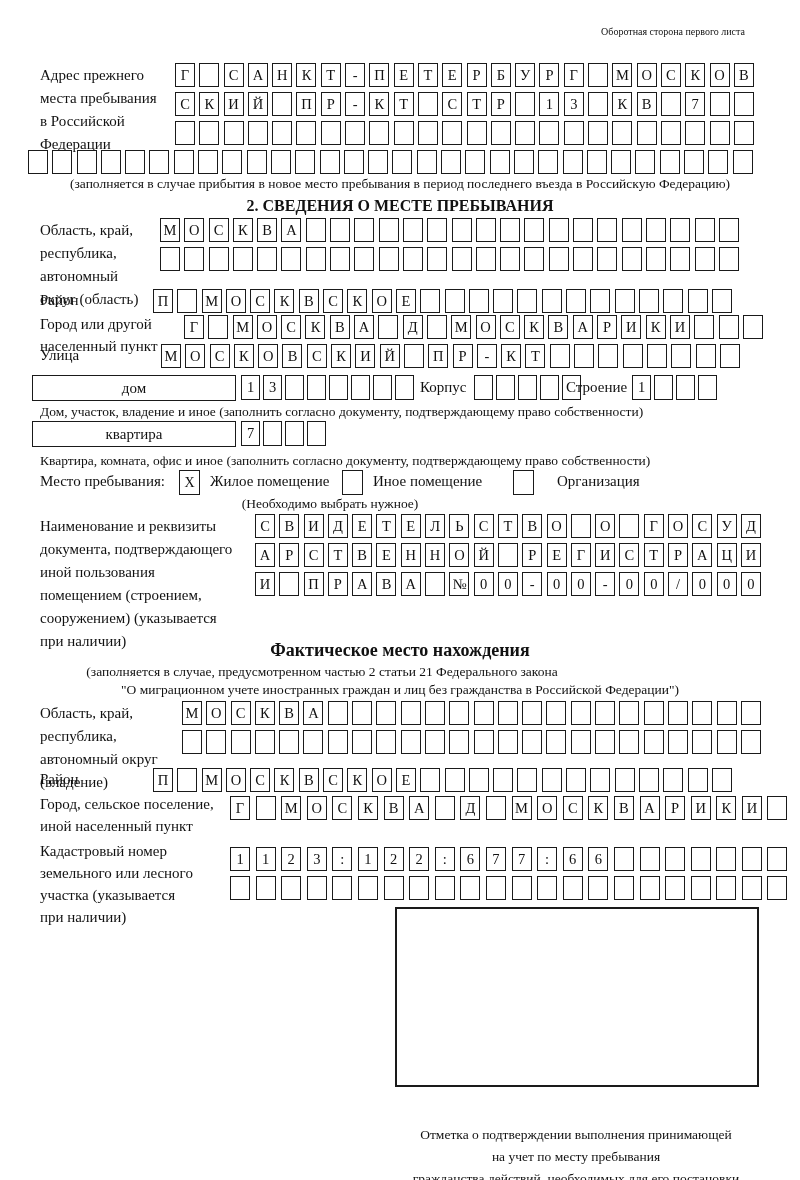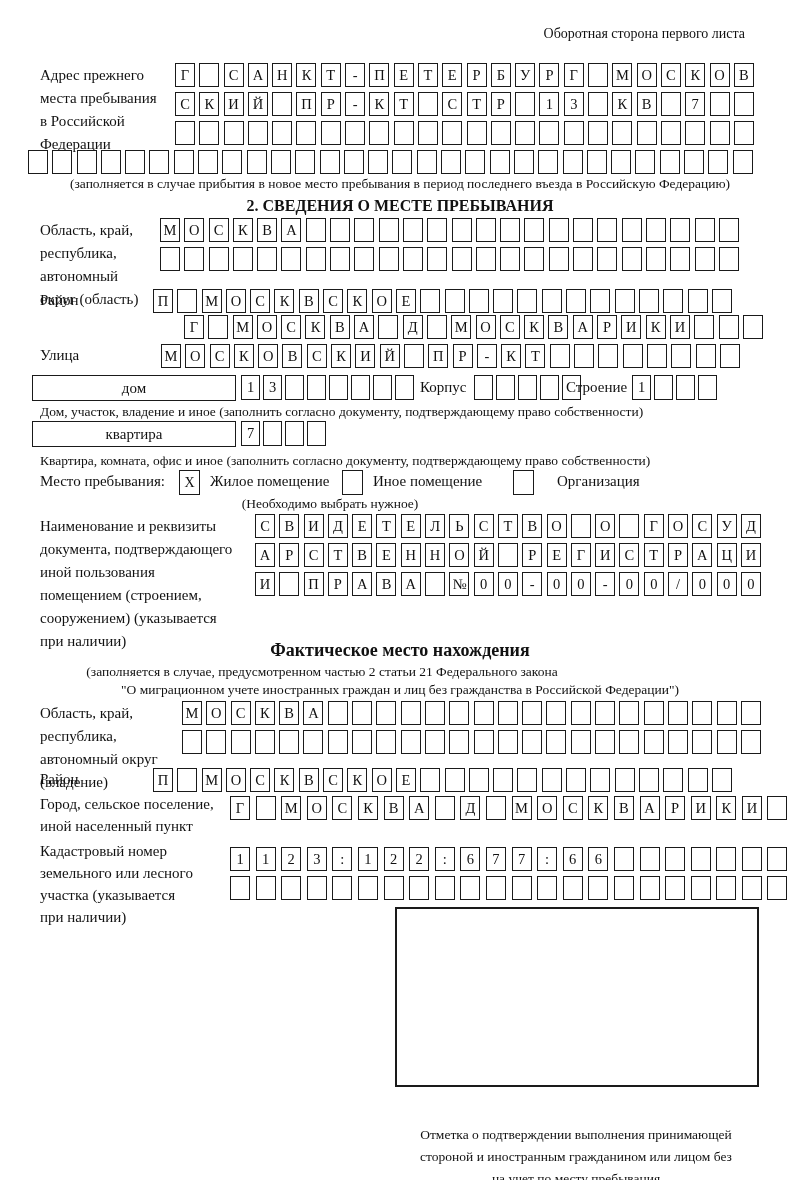--- a/index.html
+++ b/index.html
@@ -1,18 +1,18 @@
 <!DOCTYPE html>
 <html><head>
 <meta charset="utf-8">
 <style>
   html,body{margin:0;padding:0;background:#fff;}
   .page{position:relative;width:800px;height:1180px;background:#fff;overflow:hidden;
         font-family:"Liberation Serif", serif;color:#111;}
-  .hdr{position:absolute;top:26px;right:55px;font-size:14px;}
+  .hdr{position:absolute;top:26px;right:55px;font-size:10px;}
   .row{position:absolute;display:flex;gap:4.3px;}
   .row.tight{gap:3px;}
   .row.wide{gap:5.6px;}
   .cell{width:20px;height:24px;border:1.6px solid #1a1a1a;box-sizing:border-box;
         display:flex;align-items:center;justify-content:center;font-size:14.5px;background:#fff;}
   .row.tight .cell{width:19px;height:25px;}
   .lbl{position:absolute;font-size:15px;line-height:23px;white-space:nowrap;}
   .inl{position:absolute;font-size:15px;white-space:nowrap;}
   .cap{position:absolute;font-size:13.5px;white-space:nowrap;text-align:right;}
   .cap.center{text-align:center;white-space:normal;}
@@ -233,20 +233,24 @@
       <div class="cell"></div>
       <div class="cell"></div>
       <div class="cell"></div>
       <div class="cell"></div>
       <div class="cell"></div>
       <div class="cell"></div>
       <div class="cell"></div>
       <div class="cell"></div>
     </div>
 
+  <div class="lbl" style="left:40px;top:313px;line-height:22px">
+      <div>Город или другой</div>
+      <div>населенный пункт</div>
+    </div>
   <div class="row" style="left:184px;top:315px">
       <div class="cell">Г</div>
       <div class="cell"></div>
       <div class="cell">М</div>
       <div class="cell">О</div>
       <div class="cell">С</div>
       <div class="cell">К</div>
       <div class="cell">В</div>
       <div class="cell">А</div>
       <div class="cell"></div>
@@ -600,18 +604,17 @@
       <div class="cell"></div>
       <div class="cell"></div>
       <div class="cell"></div>
       <div class="cell"></div>
       <div class="cell"></div>
     </div>
 
   <div class="markbox"></div>
   <div class="markcap">
       <div>Отметка о подтверждении выполнения принимающей</div>
-      <div>стороной и иностранным гражданином или лицом без</div>
       <div>на учет по месту пребывания</div>
       <div>гражданства действий, необходимых для его постановки</div>
     </div>
 
 </div>
 
 </body></html>

